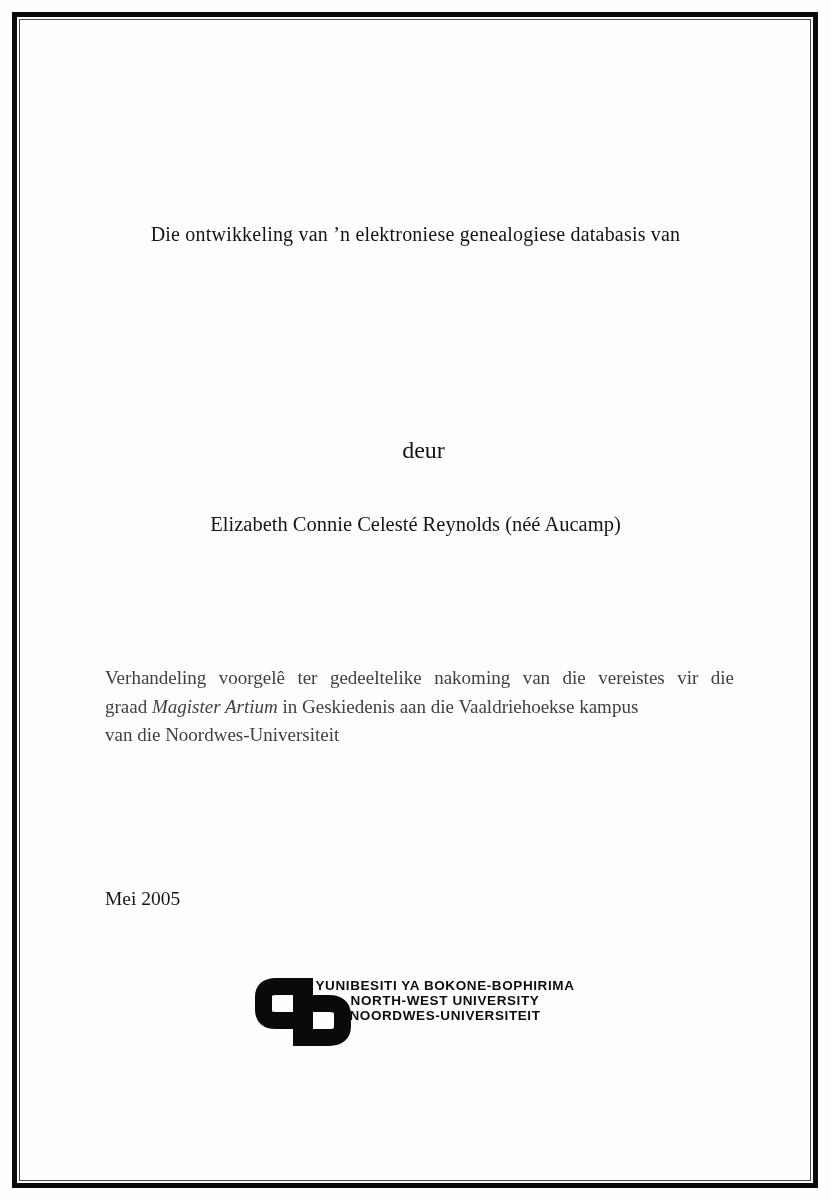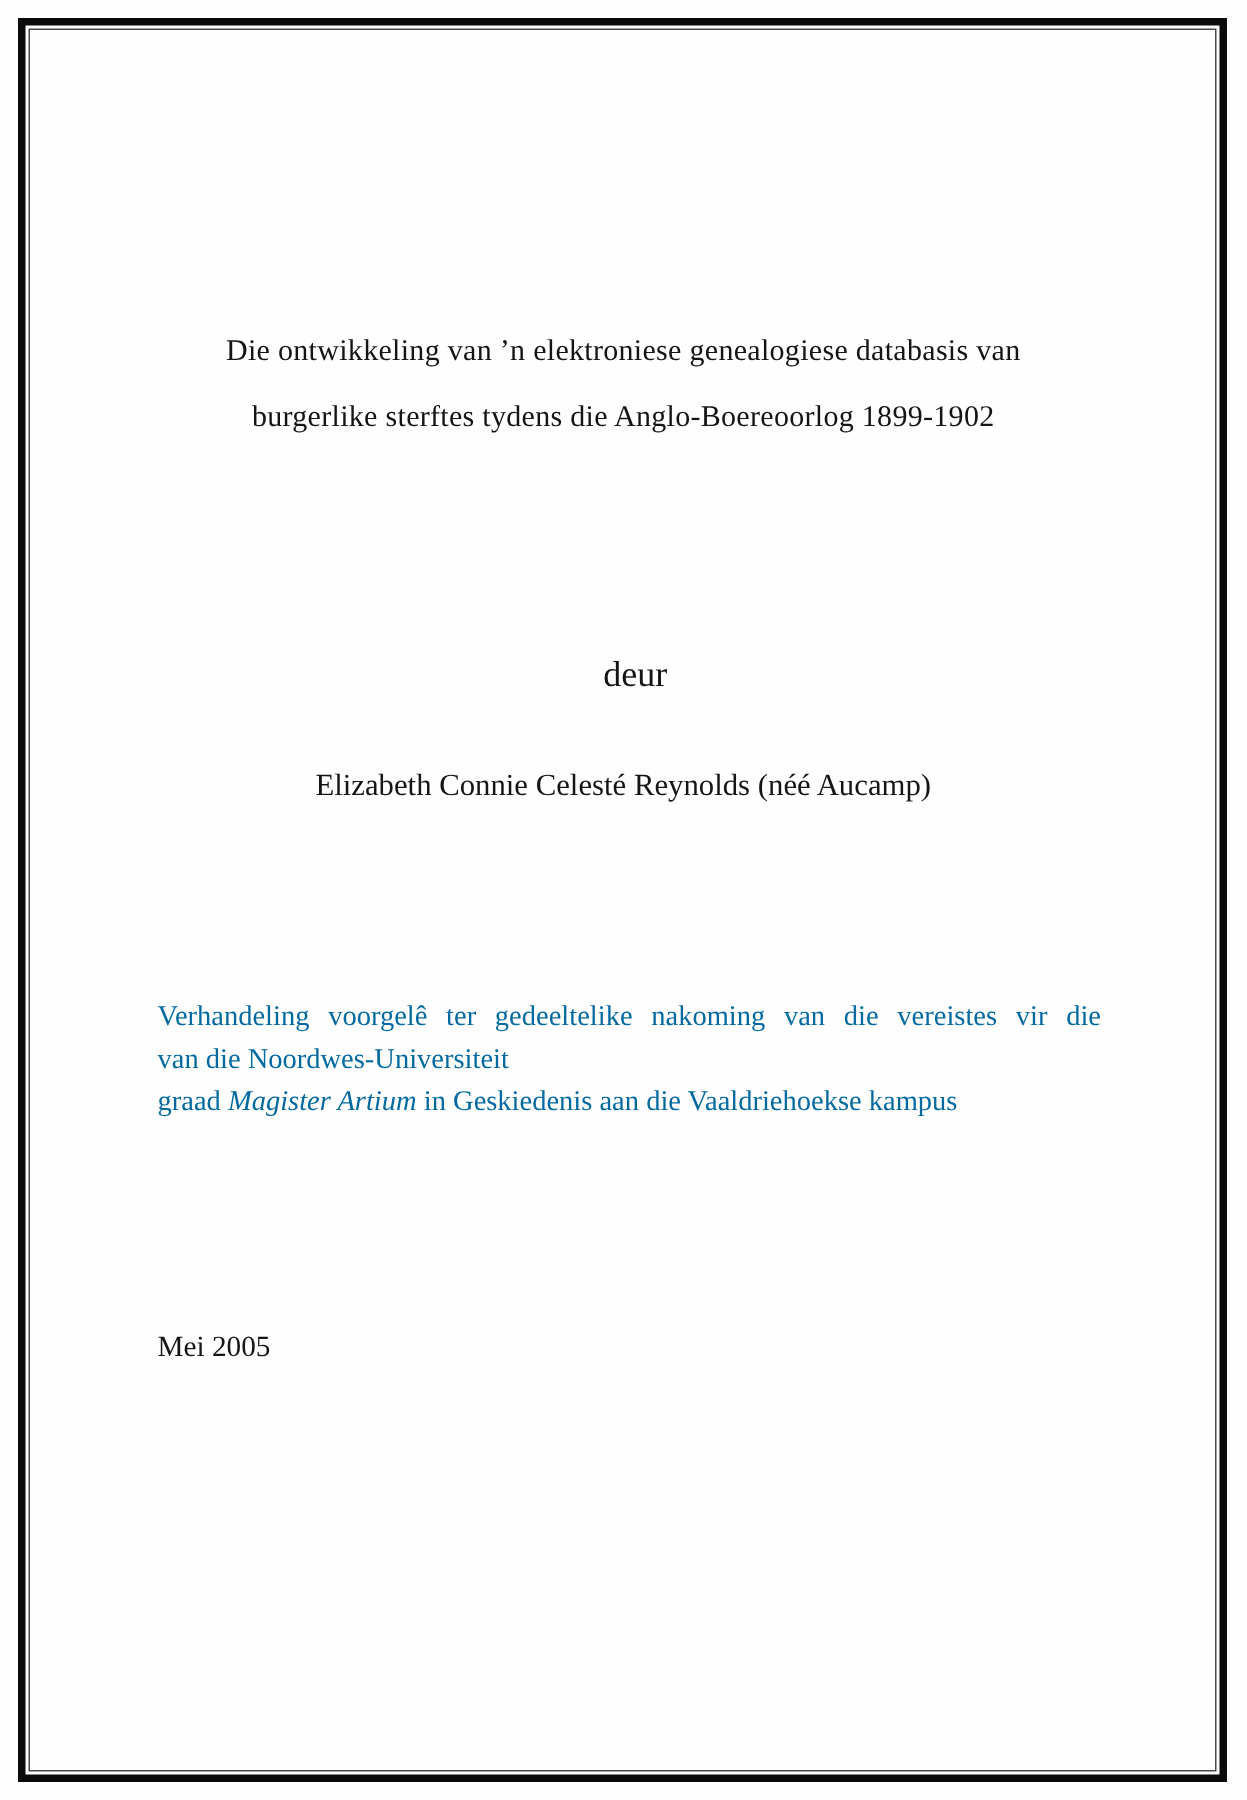--- a/index.html
+++ b/index.html
@@ -55,21 +55,21 @@
     font-size: 20.5px;
     font-family: Liberation Serif, serif;
   }
   .statement {
     position: absolute;
     left: 105px;
     width: 629px;
     top: 664px;
     font-size: 19px;
     line-height: 28.5px;
-    color: #0369a1;
+    color: #404040;
   }
   .statement .st-line1 {
     text-align: justify;
     text-align-last: justify;
   }
   .supervisor {
     position: absolute;
     left: 105px;
     top: 885px;
     font-size: 19.5px;
@@ -105,31 +105,43 @@
 </head>
 <body>
 
 <div class="page">
 
   <div class="frame-outer"></div>
   <div class="frame-inner"></div>
 
   <div class="title">
     <div>Die ontwikkeling van ’n elektroniese genealogiese databasis van</div>
-    <div>burgerlike sterftes tydens die Anglo-Boereoorlog 1899-1902</div>
   </div>
 
   <div class="byline">deur</div>
 
   <div class="author">Elizabeth Connie Celesté Reynolds (néé Aucamp)</div>
 
   <div class="statement">
     <div class="st-line1">Verhandeling voorgelê ter gedeeltelike nakoming van die vereistes vir die</div>
+    <div><span>graad </span><i>Magister Artium</i><span> in Geskiedenis aan die Vaaldriehoekse kampus</span></div>
     <div>van die Noordwes-Universiteit</div>
-    <div><span>graad </span><i>Magister Artium</i><span> in Geskiedenis aan die Vaaldriehoekse kampus</span></div>
   </div>
 
   <div class="supervisor">
     <div>Mei 2005</div>
   </div>
 
+  <div class="logo">
+    <svg class="logo-mark" width="100" height="86" viewBox="0 0 100 86" aria-hidden="true">
+
+      <path d="M 60 19.5 L 23 19.5 Q 10.5 19.5 10.5 30 L 10.5 43 Q 10.5 53.5 23 53.5 L 60 53.5" fill="none" stroke="#0a0a0a" stroke-width="17"></path>
+
+      <path d="M 40 36.5 L 76 36.5 Q 89.5 36.5 89.5 48 L 89.5 59 Q 89.5 70.5 76 70.5 L 40 70.5" fill="none" stroke="#0a0a0a" stroke-width="17"></path>
+    </svg>
+    <div class="logo-text">
+      <div>YUNIBESITI YA BOKONE-BOPHIRIMA</div>
+      <div>NORTH-WEST UNIVERSITY</div>
+      <div>NOORDWES-UNIVERSITEIT</div>
+    </div>
+  </div>
 
 </div>
 
 </body></html>

